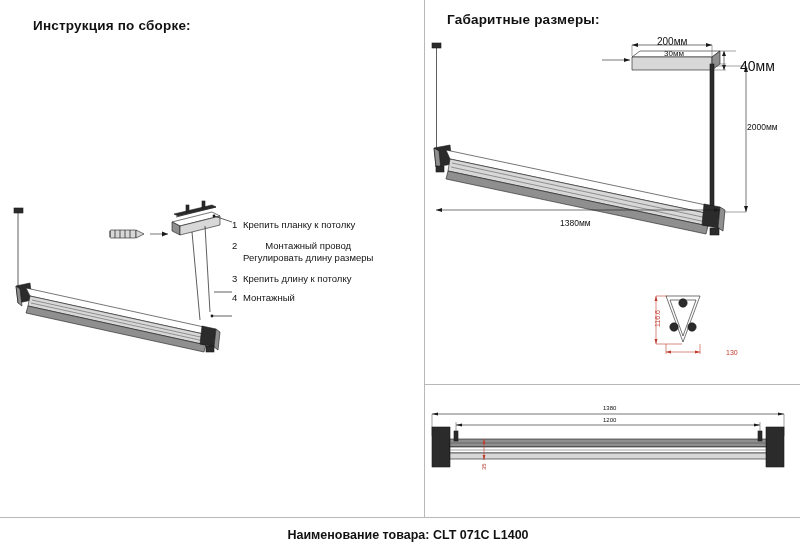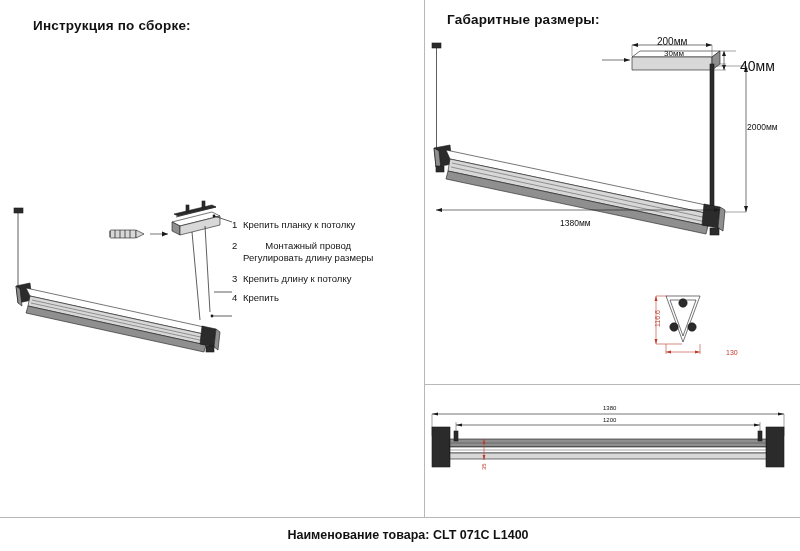--- a/index.html
+++ b/index.html
@@ -182,21 +182,21 @@
       <span class="step-num">2</span>
       <span class="step-text">Монтажный провод
 Регулировать длину размеры</span>
     </div>
     <div class="step-row step-gap-2">
       <span class="step-num">3</span>
       <span class="step-text">Крепить длину к потолку</span>
     </div>
     <div class="step-row step-gap-3">
       <span class="step-num">4</span>
-      <span class="step-text">Крепить</span>
+      <span class="step-text">Монтажный</span>
     </div>
   </div>
 
   <svg width="376" height="384" style="left:424px; top:0;">
 
     <g>
       <rect class="fill-dk" x="8" y="43" width="9" height="5"></rect>
       <path class="ln-thin" d="M12.5 48 L12.5 150"></path>
     </g>
 

